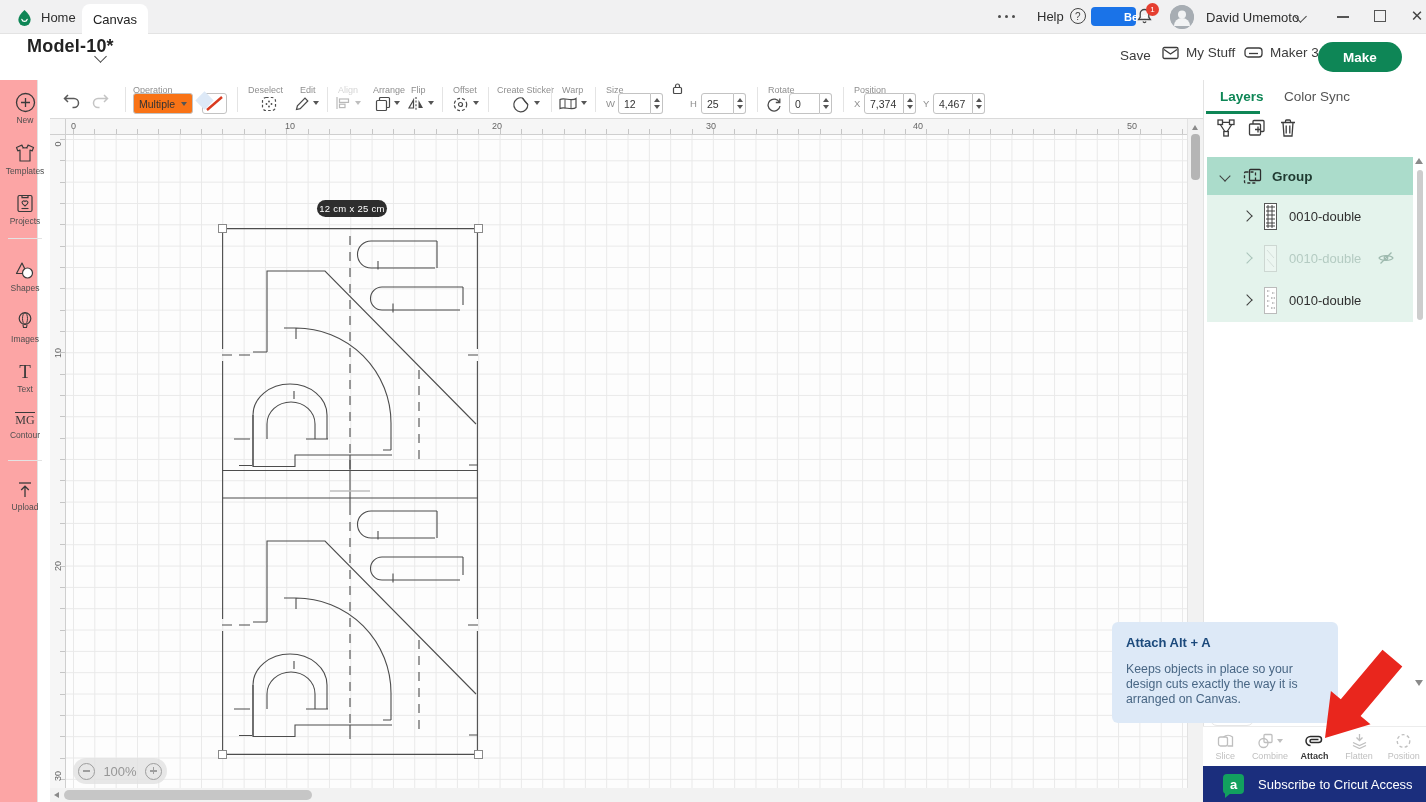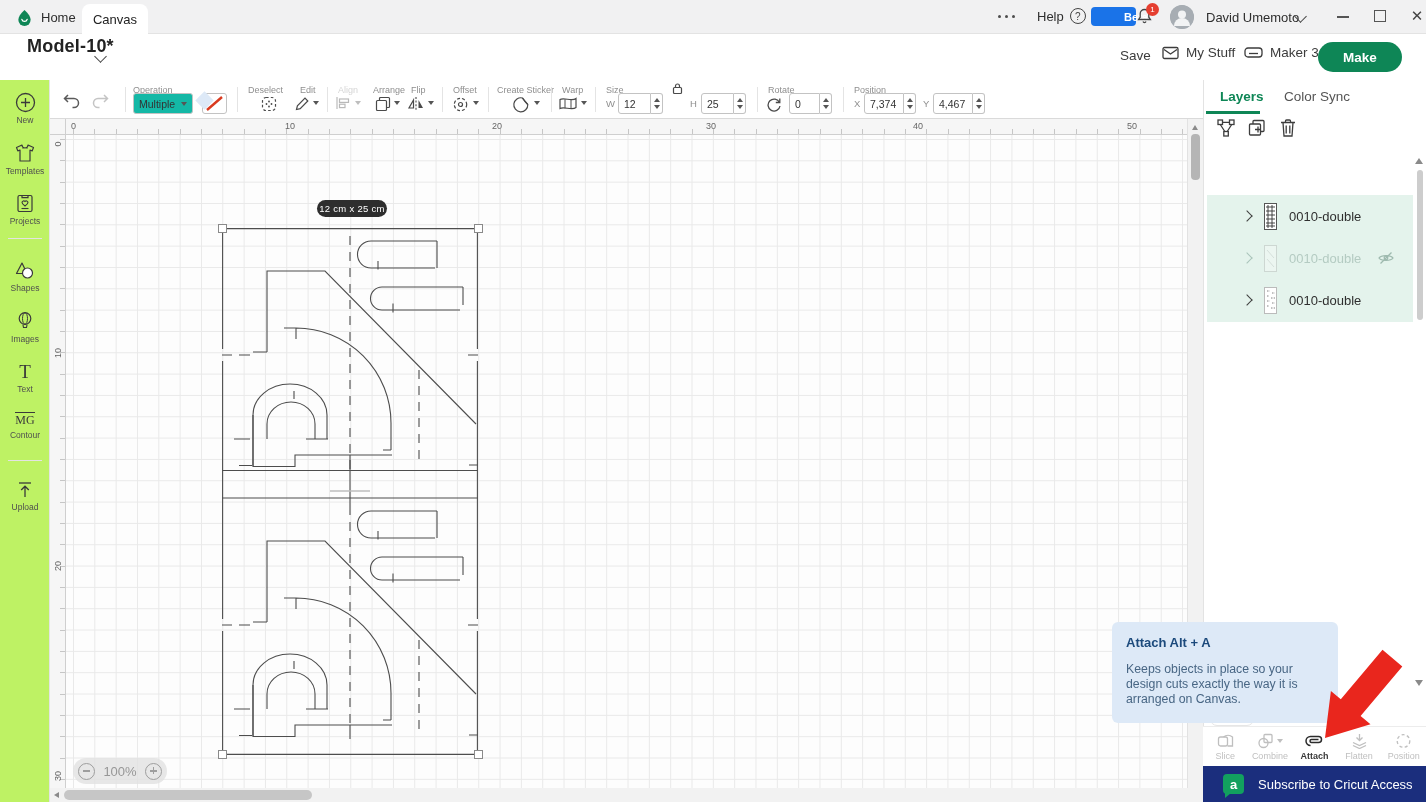--- a/index.html
+++ b/index.html
@@ -34,31 +34,31 @@
   #mystuff { position:absolute; left:1162px; top:11px; display:flex; align-items:center; gap:7px; font-size:13.5px; color:#3c3c3c; }
   #machine { position:absolute; left:1244px; top:11px; display:flex; align-items:center; gap:7px; font-size:13.5px; color:#3c3c3c; }
   #make-btn { position:absolute; left:1318px; top:8px; width:84px; height:30px; background:#0e8656; border-radius:16px; color:#fff; font-size:13.5px; font-weight:bold; display:flex; align-items:center; justify-content:center; }
 
   
   #toolbar { position:absolute; left:50px; top:80px; width:1153px; height:39px; background:#fff; border-bottom:1px solid #dadada; }
   .tb-label { position:absolute; top:5px; font-size:9px; color:#8f8f8f; white-space:nowrap; }
   .tb-sep { position:absolute; top:7px; width:1px; height:25px; background:#e4e4e4; }
   .tb-ic { position:absolute; top:16px; }
   .tb-group-lab { position:absolute; top:5px; font-size:9px; color:#8f8f8f; }
-  .dd { position:absolute; top:13px; height:21px; border:1px solid #c3c3c3; border-radius:3px; background:#14b8a6; font-size:10.5px; color:#333; display:flex; align-items:center; padding:0 5px; justify-content:space-between; }
+  .dd { position:absolute; top:13px; height:21px; border:1px solid #c3c3c3; border-radius:3px; background:#f97316; font-size:10.5px; color:#333; display:flex; align-items:center; padding:0 5px; justify-content:space-between; }
   .caret { width:0; height:0; border-left:3.5px solid transparent; border-right:3.5px solid transparent; border-top:4.5px solid #555; display:inline-block; }
   .num-box { position:absolute; top:13px; height:21px; border:1px solid #c3c3c3; border-radius:3px 0 0 3px; background:#fff; font-size:10.5px; color:#333; display:flex; align-items:center; padding:0 5px; }
   .stepper { position:absolute; top:13px; width:12px; height:21px; border:1px solid #c3c3c3; border-left:none; border-radius:0 3px 3px 0; display:flex; flex-direction:column; align-items:center; justify-content:center; gap:3px; background:#fff; }
   .stepper i.up { width:0; height:0; border-left:3px solid transparent; border-right:3px solid transparent; border-bottom:4px solid #555; }
   .stepper i.dn { width:0; height:0; border-left:3px solid transparent; border-right:3px solid transparent; border-top:4px solid #555; }
   .axis-lab { position:absolute; top:18px; font-size:9.5px; color:#8f8f8f; }
   .disabled-grp { opacity:.38; }
 
   
-  #sidebar { position:absolute; left:0; top:80px; width:50px; height:722px; background:#bef264; border-right:1px solid #e3e3e3; }
+  #sidebar { position:absolute; left:0; top:80px; width:38px; height:722px; background:#fca5a5; border-right:1px solid #e3e3e3; }
   .sb-item { position:absolute; left:0; width:50px; text-align:center; cursor:pointer; }
   .sb-item .lab { font-size:8.5px; color:#4f4f4f; margin-top:2px; }
   .sb-item svg { margin:0 auto; }
   .sb-hr { position:absolute; left:8px; width:34px; height:1px; background:#e3e3e3; }
   .glyph-T { font-size:19px; font-family:"Liberation Serif",serif; color:#3a3a3a; line-height:20px; }
   .glyph-MG { font-size:12px; font-family:"Liberation Serif",serif; color:#3a3a3a; border-top:1.5px solid #3a3a3a; padding-top:1px; display:inline-block; line-height:13px; }
 
   
   #canvas { position:absolute; left:50px; top:119px; width:1153px; height:683px; background:#fdfdfd; }
   #ruler-corner { position:absolute; left:0; top:0; width:16px; height:16px; background:#f6f6f6; border-right:1px solid #cfcfcf; border-bottom:1px solid #cfcfcf; }
@@ -504,20 +504,30 @@
         <rect x="2.5" y="6" width="11" height="11" rx="1" fill="#fff"></rect>
         <path d="M8 11.5h6M11 8.5v6"></path>
       </svg>
   </span>
   <span class="lp-icon-btn" style="left:75px">
     <svg width="18" height="20" viewBox="0 0 18 20" fill="none" stroke="#3d3d3d" stroke-width="1.3">
         <path d="M2 4.5h14M6.5 4.5V3a1 1 0 0 1 1-1h3a1 1 0 0 1 1 1v1.5M4 4.5l1 13.5h8l1-13.5M7.2 7.5v8M10.8 7.5v8"></path>
       </svg>
   </span>
 
+  <div id="group-header">
+    <span class="chev-open" style="margin-left:14px"></span>
+    <span style="margin-left:14px">
+      <svg width="19" height="17" viewBox="0 0 19 17" fill="none" stroke="#2d2d2d" stroke-width="1.3">
+          <rect x="1.5" y="4" width="11" height="11" rx="1" stroke-dasharray="3 2"></rect>
+          <rect x="6.5" y="1.5" width="11" height="11" rx="1"></rect>
+        </svg>
+    </span>
+    <span id="group-label">Group</span>
+  </div>
 
   <div id="group-children">
     <div class="layer-row" style="top:0">
       <span class="chev-right" style="margin-left:36px"></span>
       <span style="margin-left:13px">
         <svg width="13" height="27" viewBox="0 0 13 27">
             <rect x=".5" y=".5" width="12" height="26" fill="#fff" stroke="#555"></rect>
             <path d="M2 4h9M2 8h9M2 12h9M2 16h9M2 20h9M2 23h9M4 2v23M8 2v23" stroke="#333" stroke-width=".9"></path>
           </svg>
       </span>

